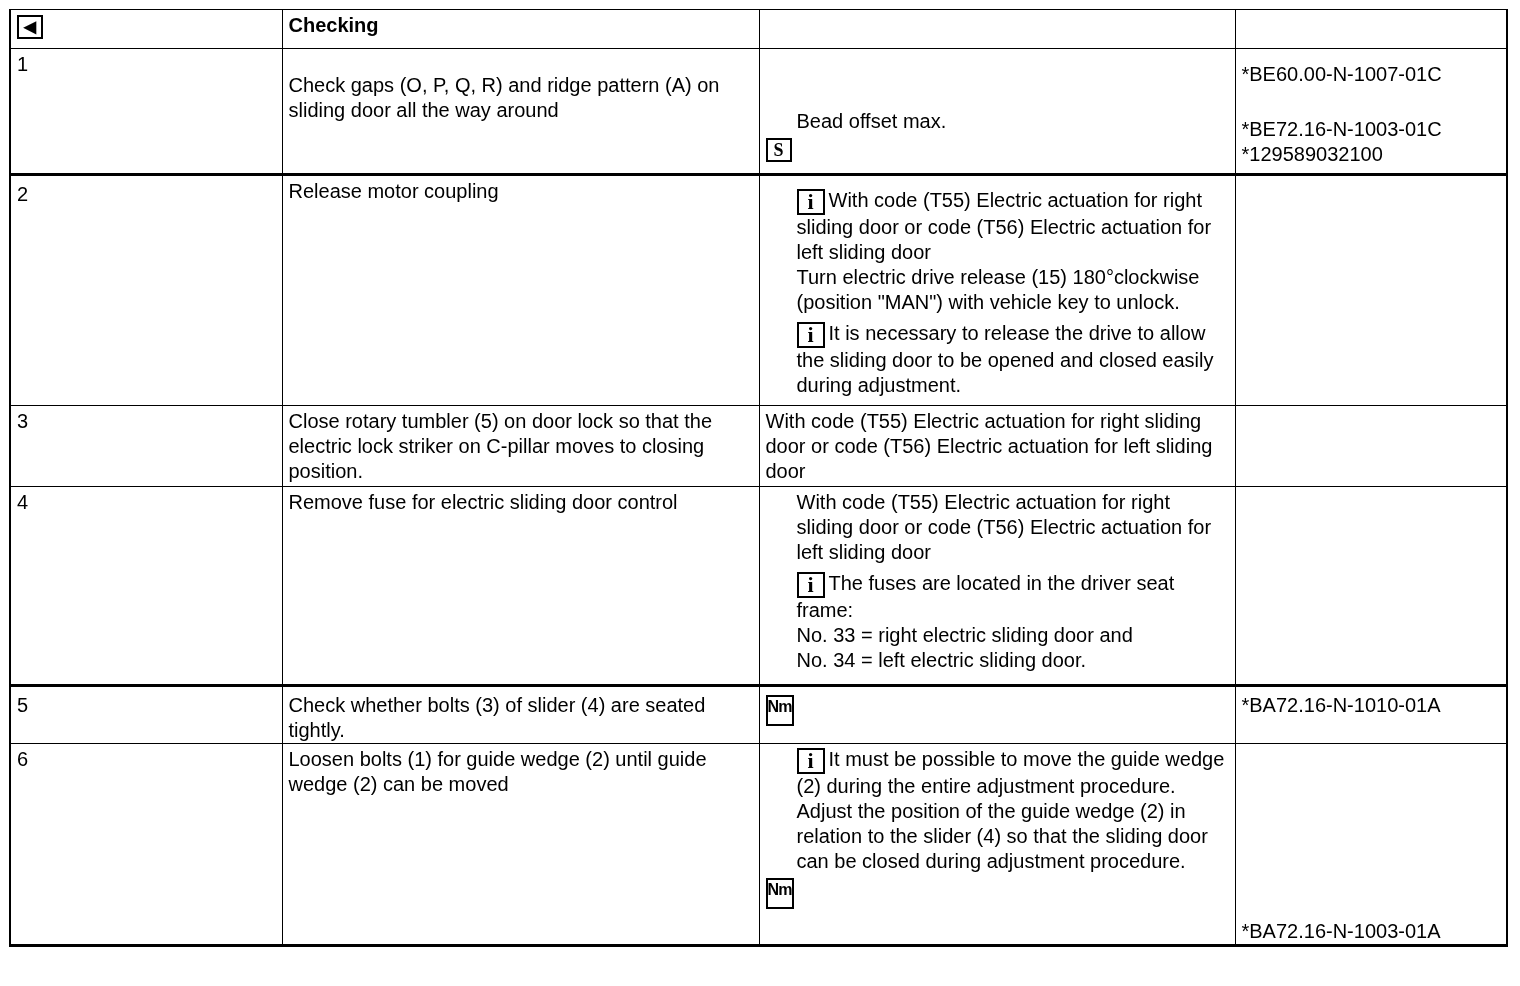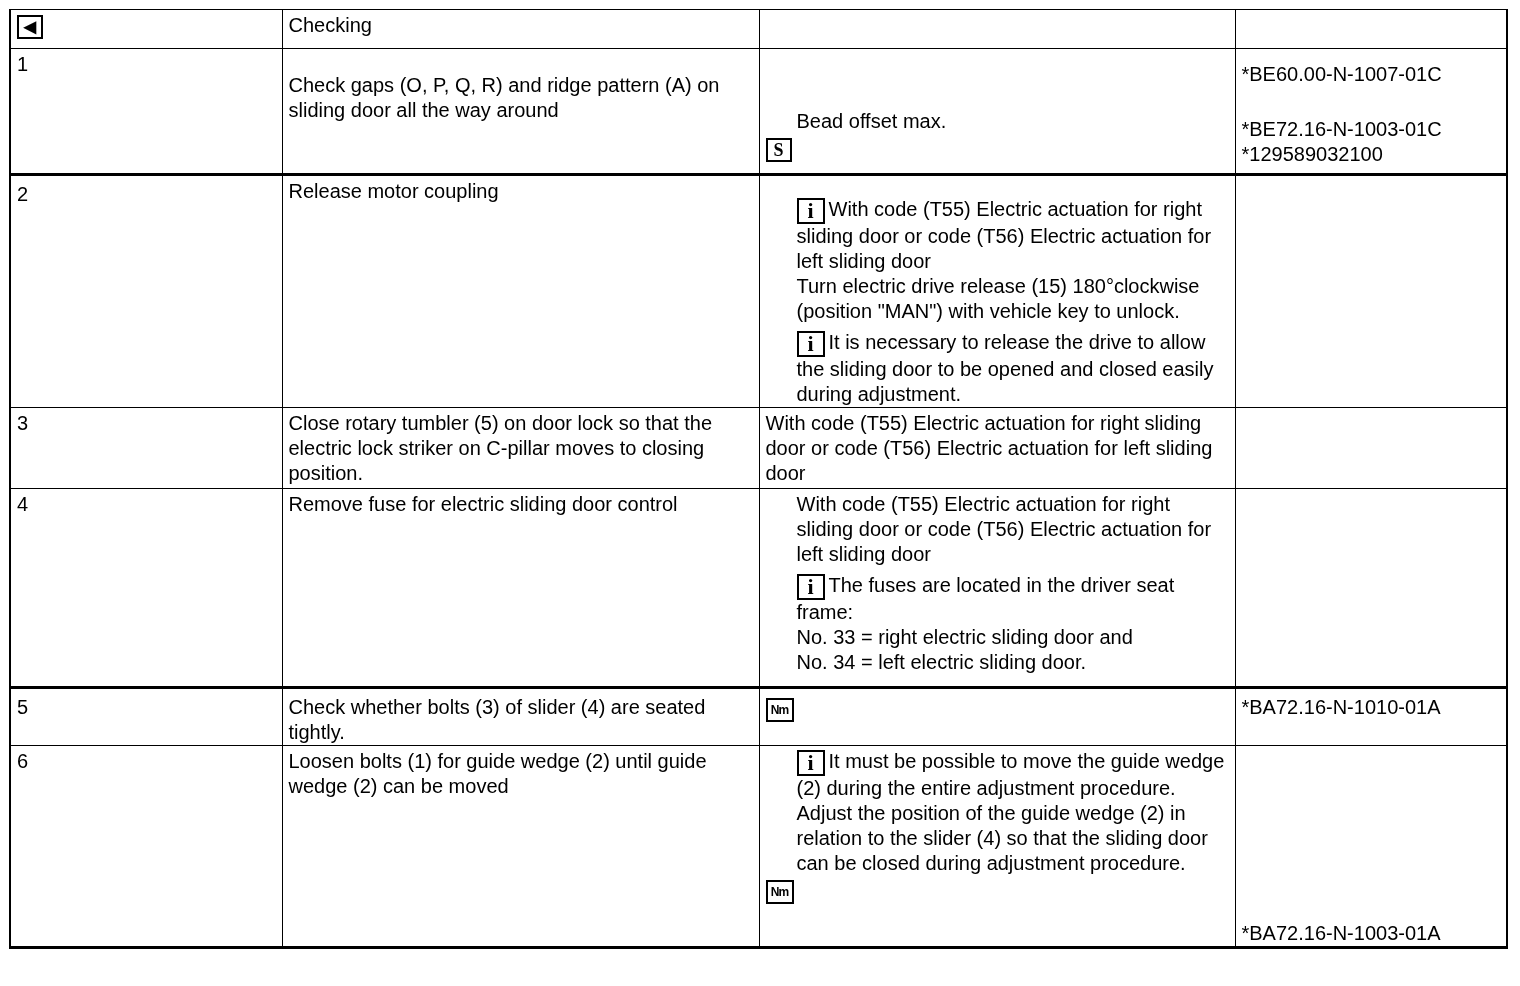--- a/index.html
+++ b/index.html
@@ -6,28 +6,28 @@
   body { width: 1520px; height: 986px; position: relative; overflow: hidden;
          font-family: "Liberation Sans", sans-serif; color: #000; }
   table.proc { position: absolute; left: 9px; top: 9px; width: 1497px;
                border-collapse: collapse; table-layout: fixed; }
   table.proc td { border: 1.5px solid #000; vertical-align: top;
                   padding: 3px 6px 0 6px; font-size: 20px; line-height: 25px; }
   table.proc tr.thick-top td { border-top: 3px solid #000; }
   table.proc tr.last td { border-bottom: 3px solid #000; }
   table.proc td:first-child { border-left: 2px solid #000; }
   table.proc td:last-child { border-right: 2px solid #000; }
-  .bold { font-weight: normal; }
+  .bold { font-weight: bold; }
   .icon-box { display: inline-block; border: 2px solid #000; box-sizing: border-box;
               font-weight: bold; text-align: center; vertical-align: baseline; }
   .ico-back { width: 26px; height: 24px; font-size: 16px; line-height: 20px; margin-top: 1px; }
   .ico-info { width: 28px; height: 26px; font-family: "Liberation Serif", serif;
               font-size: 22px; line-height: 22px; margin-right: 4px; vertical-align: -2px; }
   .ico-tool { width: 26px; height: 24px; font-size: 18px; line-height: 20px; font-family: "Liberation Serif", serif; }
-  .ico-nm { width: 28px; height: 24px; font-size: 12px; line-height: 20px; letter-spacing: -1px; }
+  .ico-nm { width: 28px; height: 31px; font-size: 16px; line-height: 20px; letter-spacing: -1px; }
   .block { display: block; margin-left: 31px; }
   .sp { height: 6px; }
   .ref { display: block; }
 </style>
 </head>
 <body>
 
 <table class="proc">
   <colgroup>
     <col style="width:272px">
@@ -57,21 +57,21 @@
       <span class="ref">*BE60.00-N-1007-01C</span>
       <span class="ref" style="margin-top:30px">*BE72.16-N-1003-01C</span>
       <span class="ref" style="">*129589032100</span>
     </td>
   </tr>
 
 
   <tr class="thick-top" style="height:231px">
     <td style="padding-top:6px">2</td>
     <td style="">Release motor coupling</td>
-    <td style="padding-top:21px">
+    <td style="padding-top:12px">
       <span class="block">
         <span class="icon-box ico-info">i</span><span>With code (T55) Electric actuation for right sliding door or code (T56) Electric actuation for left sliding door</span>
       </span>
       <span class="block">Turn electric drive release (15) 180°clockwise (position "MAN") with vehicle key to unlock.</span>
       <span class="block sp"></span>
       <span class="block">
         <span class="icon-box ico-info">i</span><span>It is necessary to release the drive to allow the sliding door to be opened and closed easily during adjustment.</span>
       </span>
     </td>
     <td></td>

